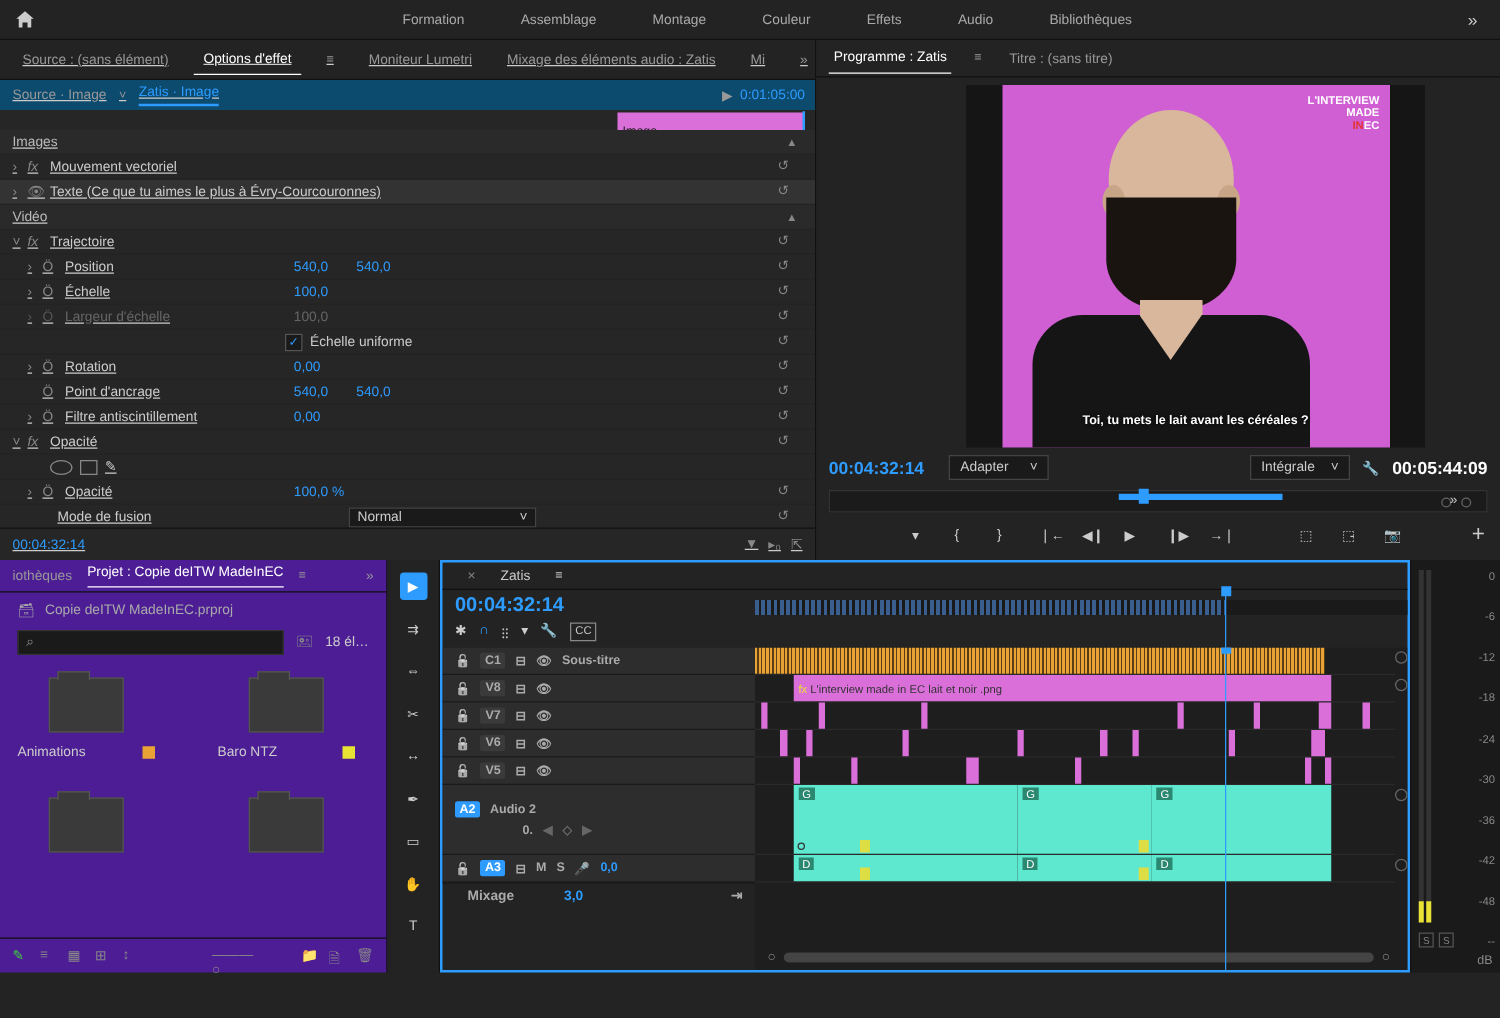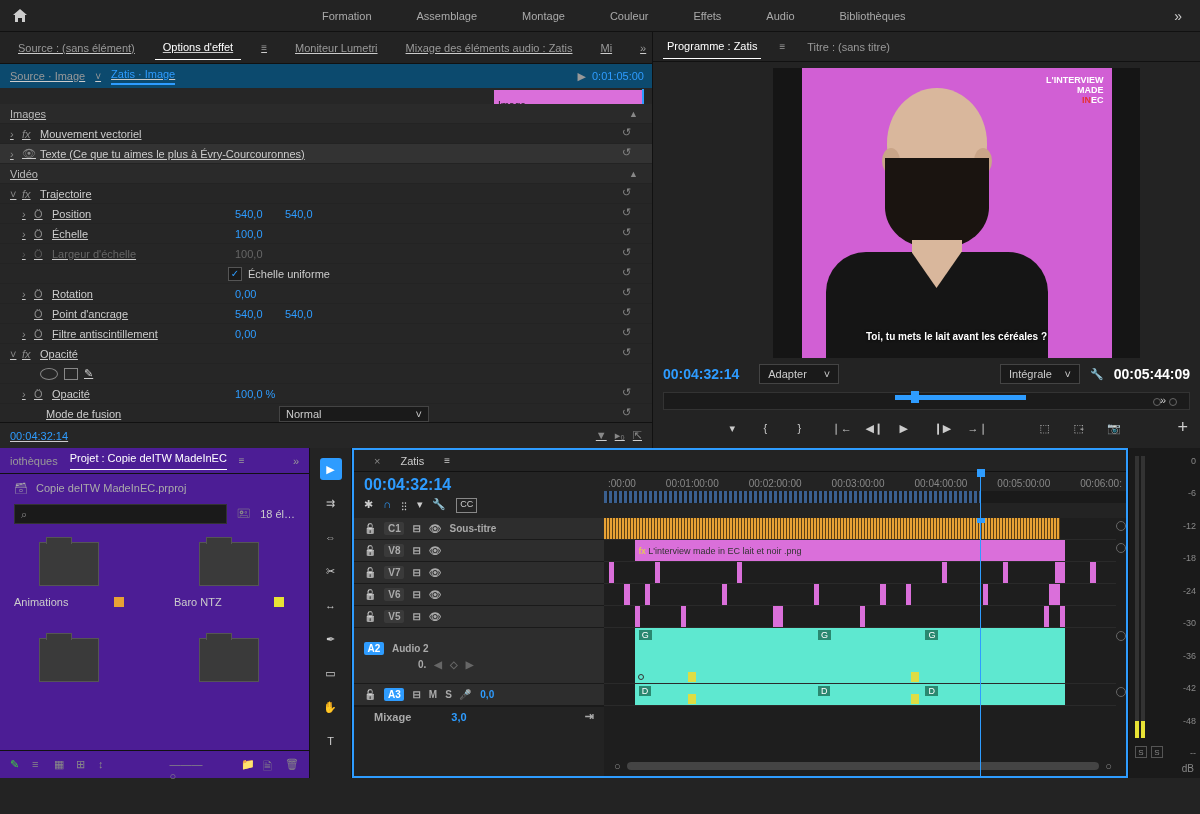--- a/index.html
+++ b/index.html
@@ -448,29 +448,20 @@
         <div class="icons">
           <span>✱</span>
           <span class="snap">∩</span>
           <span>⁝⁝</span>
           <span>▾</span>
           <span>🔧</span>
           <span style="border:1px solid #888;padding:0 3px;font-size:9px">CC</span>
         </div>
       </div>
       <div class="tl-ruler">
-        <div class="ruler-labels">
-          <span>:00:00</span>
-            <span>00:01:00:00</span>
-            <span>00:02:00:00</span>
-            <span>00:03:00:00</span>
-            <span>00:04:00:00</span>
-            <span>00:05:00:00</span>
-            <span>00:06:00:</span>
-        </div>
         <div class="ruler-bar">
             <div class="ruler-prog"></div>
           </div>
         <div class="playhead" style="left:72%">
             <div class="playhead-top"></div>
           </div>
       </div>
     </div>
     <div class="tracks">
       <div class="track-heads">

